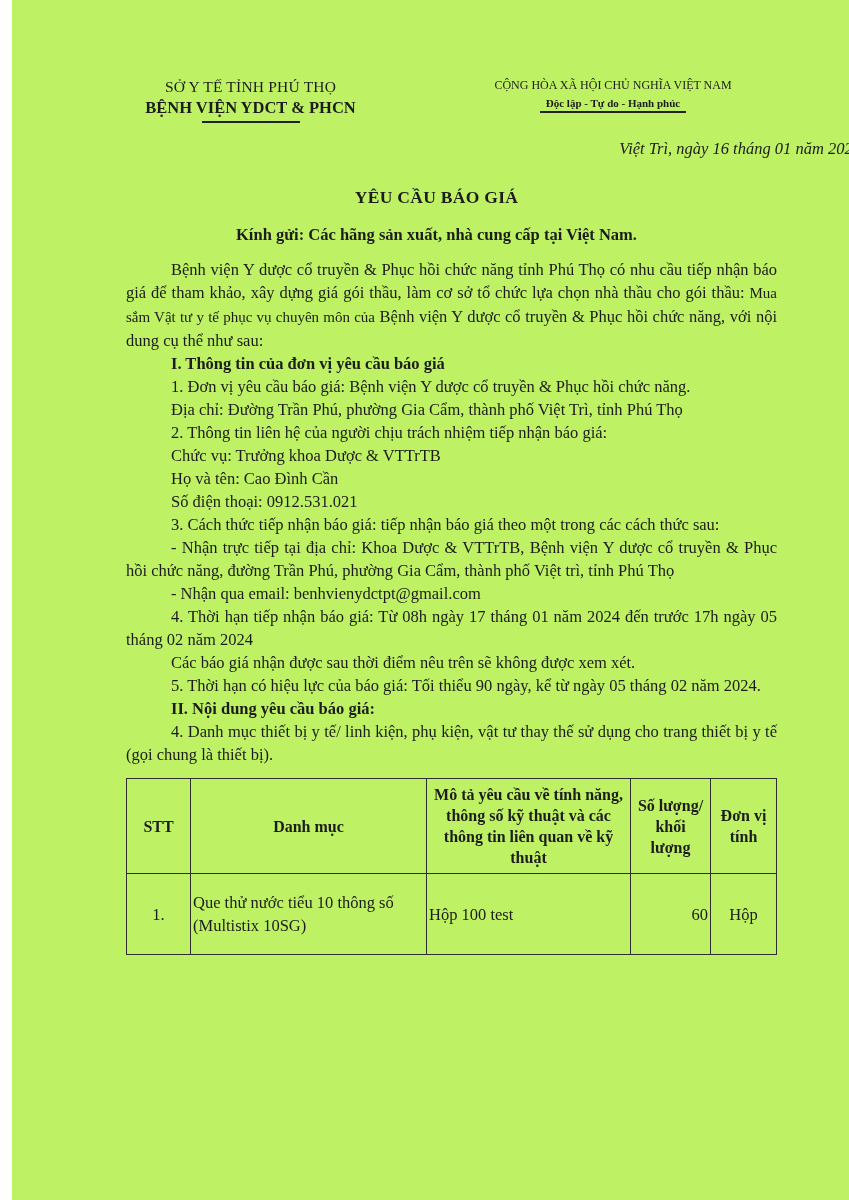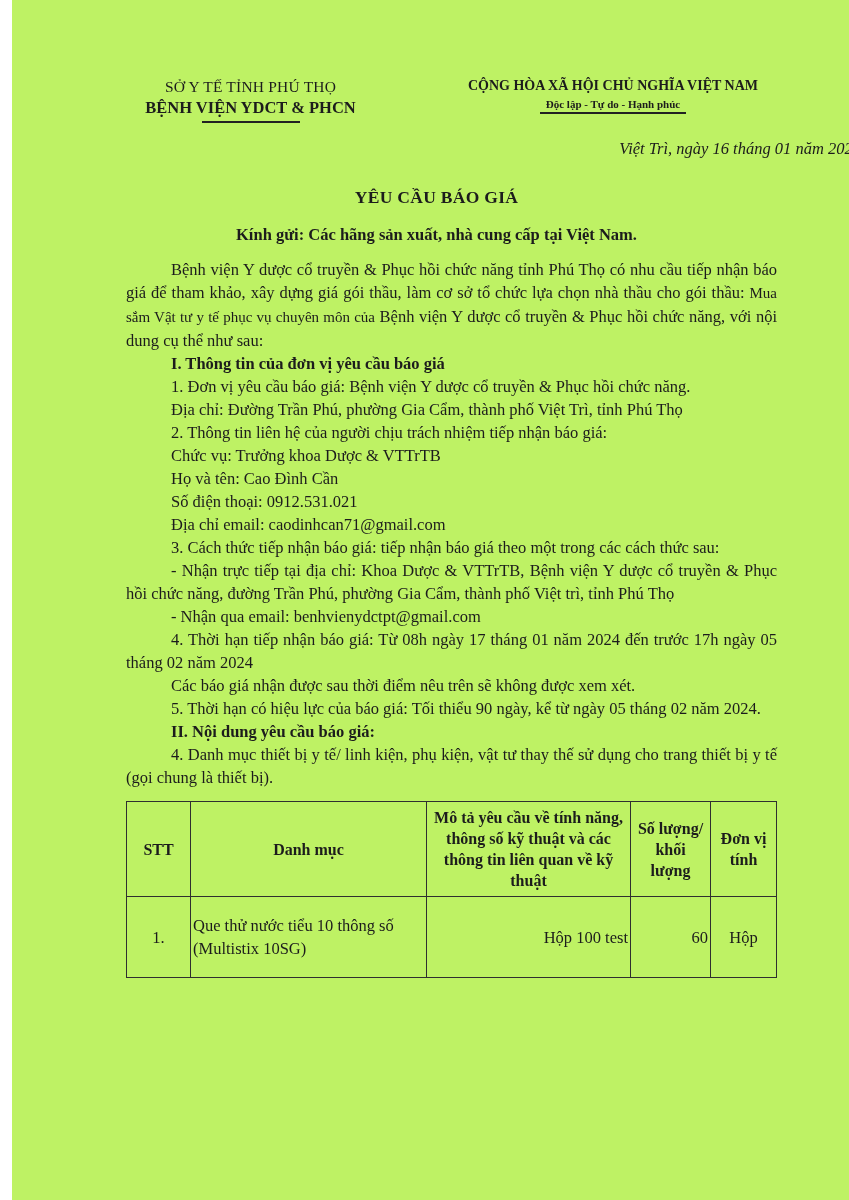--- a/index.html
+++ b/index.html
@@ -9,42 +9,42 @@
     font-family:"Liberation Serif", "DejaVu Serif", serif;
     margin-left:12px;
   }
   
   .header-row { display:flex; justify-content:space-between; padding:78px 48px 0 86px; }
   .hdr-left  { width:305px; text-align:center; }
   .hdr-left .l1 { font-size:15.5px; letter-spacing:.2px; white-space:nowrap; }
   .hdr-left .l2 { font-size:16.5px; font-weight:bold; margin-top:2px; white-space:nowrap; }
   .hdr-left .rule { width:98px; border-bottom:2px solid #222; margin:3px auto 0; }
   .hdr-right { width:400px; text-align:center; }
-  .hdr-right .l1 { font-size:14px; font-weight:bold; white-space:nowrap; }
+  .hdr-right .l1 { font-size:12px; font-weight:normal; white-space:nowrap; }
   .hdr-right .l2 { display:inline-block; font-size:11px; font-weight:bold;
                    border-bottom:2px solid #222; padding:0 6px 2px; margin-top:2px; white-space:nowrap; }
   .dateline { text-align:right; margin-top:16px;
               font-style:italic; font-size:16.5px; }
   
   .doc-title  { text-align:center; font-weight:bold; font-size:17.5px; margin-top:28px; letter-spacing:.3px; }
   .salutation { text-align:center; font-weight:bold; font-size:16.5px; margin-top:17px; }
   
   .body-col { margin:13px 84px 0 114px; font-size:16.5px; line-height:23px; text-align:justify; }
   .body-col p { margin:0; text-indent:45px; }
   .bold { font-weight:bold; }
   .small-seg { font-size:15px; }
   
   table.quote { border-collapse:collapse; table-layout:fixed; width:650px; margin:12px 0 0 114px; }
   table.quote th, table.quote td { border:1px solid #2f2f2f; overflow:hidden; }
   table.quote th { font-weight:bold; font-size:16px; line-height:21px;
                    text-align:center; vertical-align:middle; padding:5px 3px; height:78px; }
   table.quote td { font-size:16.5px; line-height:23px; vertical-align:middle; height:72px; padding:4px 2px; }
   td.c-stt  { text-align:center; }
   td.c-dm   { text-align:left; padding-left:9px; padding-right:6px; text-indent:0; }
-  td.c-mota { text-align:right; }
+  td.c-mota { text-align:left; }
   td.c-sl   { text-align:right; padding-right:10px; }
   td.c-dvt  { text-align:center; }
 </style>
 </head>
 <body>
 
 <div class="page">
 
   <div class="header-row">
     <div class="hdr-left">
@@ -66,21 +66,20 @@
   <div class="body-col">
     <p><span>Bệnh viện Y dược cổ truyền &amp; Phục hồi chức năng tỉnh Phú Thọ có nhu cầu tiếp nhận báo giá để tham khảo, xây dựng giá gói thầu, làm cơ sở tổ chức lựa chọn nhà thầu cho gói thầu: </span><span class="small-seg">Mua sắm Vật tư y tế phục vụ chuyên môn của</span><span> Bệnh viện Y dược cổ truyền &amp; Phục hồi chức năng, với nội dung cụ thể như sau:</span></p>
 
     <p class="bold">I. Thông tin của đơn vị yêu cầu báo giá</p>
     <p>1. Đơn vị yêu cầu báo giá: Bệnh viện Y dược cổ truyền &amp; Phục hồi chức năng.</p>
     <p>Địa chỉ: Đường Trần Phú, phường Gia Cẩm, thành phố Việt Trì, tỉnh Phú Thọ</p>
     <p>2. Thông tin liên hệ của người chịu trách nhiệm tiếp nhận báo giá:</p>
     <p>Chức vụ: Trưởng khoa Dược &amp; VTTrTB</p>
     <p>Họ và tên: Cao Đình Cần</p>
     <p>Số điện thoại: 0912.531.021</p>
-    <p>Địa chỉ email: caodinhcan71@gmail.com</p>
     <p>3. Cách thức tiếp nhận báo giá: tiếp nhận báo giá theo một trong các cách thức sau:</p>
     <p>- Nhận trực tiếp tại địa chỉ: Khoa Dược &amp; VTTrTB, Bệnh viện Y dược cổ truyền &amp; Phục hồi chức năng, đường Trần Phú, phường Gia Cẩm, thành phố Việt trì, tỉnh Phú Thọ</p>
     <p>- Nhận qua email: benhvienydctpt@gmail.com</p>
     <p>4. Thời hạn tiếp nhận báo giá: Từ 08h ngày 17 tháng 01 năm 2024 đến trước 17h ngày 05 tháng 02 năm 2024</p>
     <p>Các báo giá nhận được sau thời điểm nêu trên sẽ không được xem xét.</p>
     <p>5. Thời hạn có hiệu lực của báo giá: Tối thiểu 90 ngày, kể từ ngày 05 tháng 02 năm 2024.</p>
 
     <p class="bold">II. Nội dung yêu cầu báo giá:</p>
     <p>4. Danh mục thiết bị y tế/ linh kiện, phụ kiện, vật tư thay thế sử dụng cho trang thiết bị y tế (gọi chung là thiết bị).</p>
   </div>

